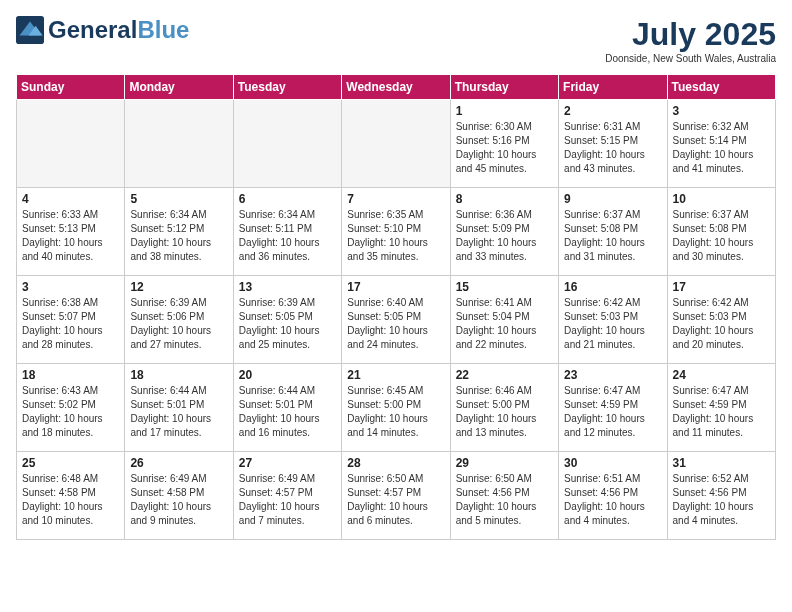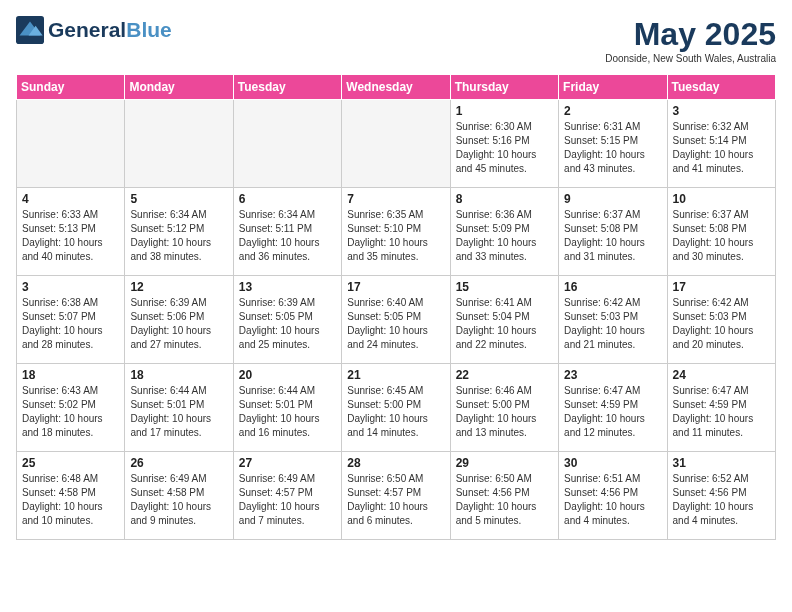--- a/index.html
+++ b/index.html
@@ -15,21 +15,21 @@
       justify-content: space-between;
       align-items: flex-start;
       margin-bottom: 10px;
     }
     .logo {
       display: flex;
       align-items: center;
       gap: 4px;
     }
     .logo-text {
-      font-size: 21px;
+      font-size: 24px;
       font-weight: bold;
       color: #1a3a5c;
       line-height: 1.1;
     }
     .logo-text span {
       color: #4a90c4;
     }
     .logo-icon {
       width: 28px;
       height: 28px;
@@ -45,21 +45,21 @@
     .calendar-subtitle {
       font-size: 10px;
       color: #333;
     }
     table {
       width: 100%;
       border-collapse: collapse;
       table-layout: fixed;
     }
     th {
-      background-color: #ec4899;
+      background-color: #be185d;
       color: #fff;
       font-size: 12px;
       font-weight: bold;
       padding: 5px 4px;
       text-align: left;
       border: 1px solid #fff;
     }
     td {
       vertical-align: top;
       border: 1px solid #ccc;
@@ -92,21 +92,21 @@
     <svg class="logo-icon" viewBox="0 0 40 40">
       <rect x="0" y="0" width="40" height="40" rx="4" fill="#1a3a5c"></rect>
       <polygon points="20,8 35,28 5,28" fill="#4a90c4"></polygon>
       <polygon points="28,14 38,28 18,28" fill="#6ab0e0"></polygon>
     </svg>
     <div>
       <div class="logo-text">General<span>Blue</span></div>
     </div>
   </div>
   <div class="title-block">
-    <div class="calendar-title">May 2025</div>
+    <div class="calendar-title">July 2025</div>
     <div class="calendar-subtitle">Doonside, New South Wales, Australia</div>
   </div>
 </div>
 
 <table>
   <thead>
     <tr>
     <th>Sunday</th>
         <th>Monday</th>
         <th>Tuesday</th>

